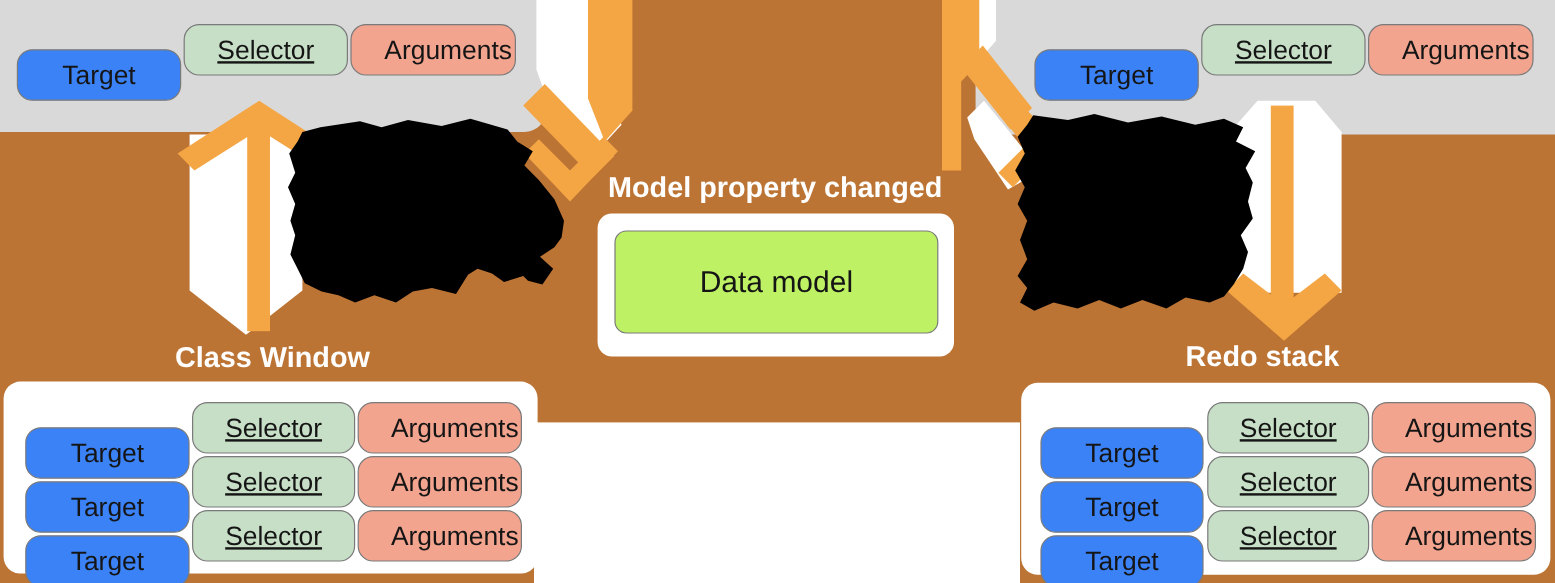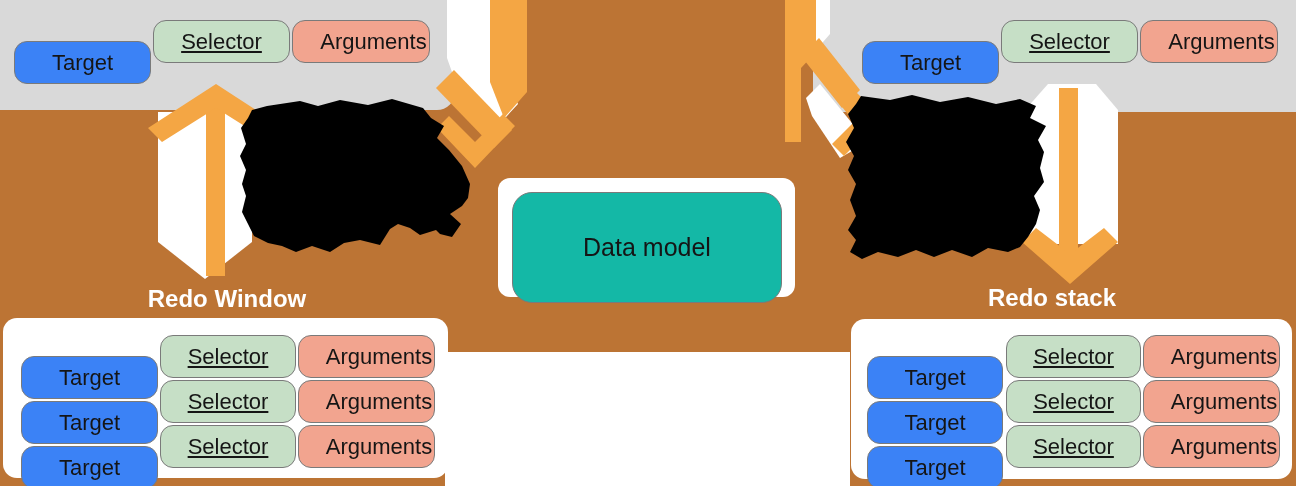--- a/index.html
+++ b/index.html
@@ -28,22 +28,22 @@
   
   .stack-card{background:#ffffff;border-radius:14px;}
   .stack-left{left:3px;top:318px;width:445px;height:160px;}
   .stack-right{left:851px;top:319px;width:441px;height:160px;}
 
   
   .hdr{color:#ffffff;font-weight:bold;font-size:24px;text-align:center;}
 
   
   .model-wrap{left:498px;top:178px;width:297px;height:119px;background:#ffffff;border-radius:12px;}
-  .data-model{left:512px;top:192px;width:270px;height:111px;background:#14b8a6;
-              border:1.6px solid #7a7a7a;border-radius:20px;box-sizing:border-box;
+  .data-model{left:512px;top:192px;width:270px;height:86px;background:#bef264;
+              border:1.6px solid #7a7a7a;border-radius:10px;box-sizing:border-box;
               display:flex;align-items:center;justify-content:center;font-size:25px;color:#151515;}
 
   svg.overlay{position:absolute;left:0;top:0;width:1296px;height:486px;pointer-events:none;}
 </style>
 </head>
 <body>
 
 <div id="stage">
 
   <div class="abs mid-white"></div>
@@ -51,24 +51,25 @@
   <div class="abs gray-panel gray-left"></div>
   <div class="pill pill-target" style="left:14px;top:20px;width:137px;">Target</div>
   <div class="pill pill-selector" style="left:153px;top:20px;width:137px;">Selector</div>
   <div class="pill pill-arguments" style="left:292px;top:20px;width:138px;">Arguments</div>
 
   <div class="abs gray-panel gray-right"></div>
   <div class="pill pill-target" style="left:862px;top:20px;width:137px;">Target</div>
   <div class="pill pill-selector" style="left:1001px;top:20px;width:137px;">Selector</div>
   <div class="pill pill-arguments" style="left:1140px;top:20px;width:138px;">Arguments</div>
 
+  <div class="abs hdr" style="left:446px;top:143px;width:400px;">Model property changed</div>
   <div class="abs model-wrap"></div>
   <div class="abs data-model">Data model</div>
 
-  <div class="abs hdr" style="left:77px;top:285px;width:300px;">Redo Window</div>
+  <div class="abs hdr" style="left:77px;top:285px;width:300px;">Class Window</div>
   <div class="abs stack-card stack-left"></div>
 
   <div class="pill pill-target" style="left:21px;top:335px;width:137px;">Target</div>
   <div class="pill pill-selector" style="left:160px;top:335px;width:136px;">Selector</div>
   <div class="pill pill-arguments" style="left:298px;top:335px;width:137px;">Arguments</div>
   <div class="pill pill-target" style="left:21px;top:380px;width:137px;">Target</div>
   <div class="pill pill-selector" style="left:160px;top:380px;width:136px;">Selector</div>
   <div class="pill pill-arguments" style="left:298px;top:380px;width:137px;">Arguments</div>
   <div class="pill pill-target" style="left:21px;top:425px;width:137px;">Target</div>
   <div class="pill pill-selector" style="left:160px;top:425px;width:136px;">Selector</div>

